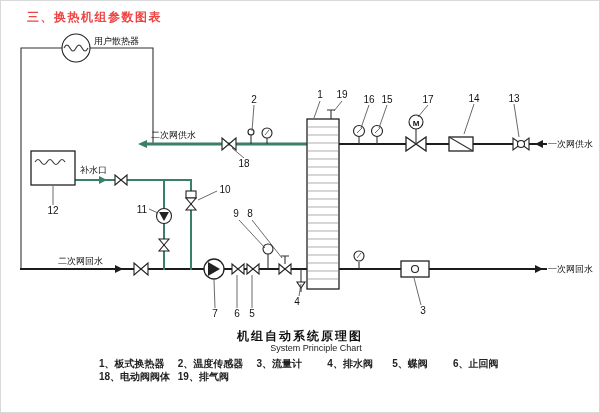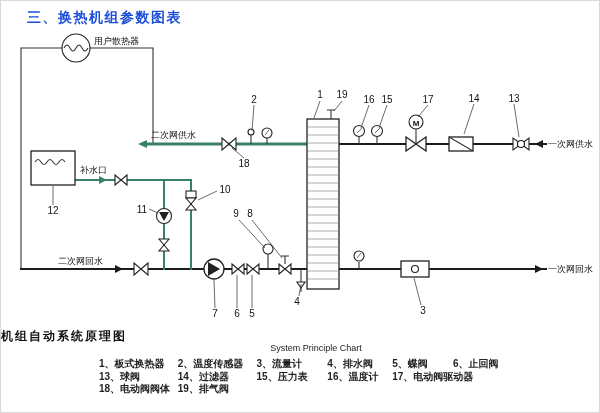--- a/index.html
+++ b/index.html
@@ -1,35 +1,35 @@
 <!DOCTYPE html>
 <html><head>
 <meta charset="utf-8">
 <style>
   html,body{margin:0;padding:0;background:#e9e9e9;}
   .page{position:relative;width:600px;height:413px;background:#ffffff;border:1px solid #d9d9d9;
         box-sizing:border-box;overflow:hidden;font-family:"Liberation Sans","DejaVu Sans",sans-serif;}
-  .title{position:absolute;left:26px;top:8px;font-size:14px;font-weight:bold;color:#1d4ed8;letter-spacing:1.5px;}
+  .title{position:absolute;left:26px;top:8px;font-size:12px;font-weight:bold;color:#ef4444;letter-spacing:1.5px;}
   svg{position:absolute;left:0;top:0;}
   svg text{font-family:"Liberation Sans","DejaVu Sans",sans-serif;}
   .p1{stroke:#1c1c1c;stroke-width:2;fill:none;stroke-linecap:square;}
   .p2{stroke:#3a8068;stroke-width:3;fill:none;stroke-linecap:square;}
   .p2t{stroke:#3a8068;stroke-width:2;fill:none;stroke-linecap:square;}
   .tn{stroke:#333333;stroke-width:1.1;fill:none;}
   .sy{stroke:#222222;stroke-width:1.1;fill:#ffffff;}
   .syk{stroke:#222222;stroke-width:1.3;fill:#ffffff;}
   .syf{fill:#222222;stroke:none;}
   .ag{fill:#3a8068;stroke:none;}
   .ab{fill:#1c1c1c;stroke:none;}
   .ld{stroke:#444444;stroke-width:0.8;fill:none;}
   .plates{stroke:#777777;stroke-width:0.6;fill:none;}
   .lbl{font-size:9px;fill:#111111;}
   .co{font-size:10px;fill:#111111;text-anchor:middle;}
   .mm{font-size:8px;font-weight:bold;fill:#111111;text-anchor:middle;}
-  .f-cn{position:absolute;top:327px;left:0;width:100%;text-align:left;font-size:12px;font-weight:bold;
+  .f-cn{position:absolute;top:327px;left:0;width:100%;text-align:center;font-size:12px;font-weight:bold;
         color:#111;letter-spacing:2px;}
   .f-en{position:absolute;top:342px;left:16px;width:100%;text-align:center;font-size:9px;color:#222;}
   .legend{position:absolute;left:98px;top:357px;font-size:10px;font-weight:bold;color:#222;}
   .lg-row{white-space:nowrap;margin-bottom:1px;line-height:11.5px;}
   .lg-row span{display:inline-block;}
   .lg-row span:nth-child(1){min-width:76px;}
   .lg-row span:nth-child(2){min-width:76px;}
   .lg-row span:nth-child(3){min-width:68px;}
   .lg-row span:nth-child(4){min-width:62px;}
   .lg-row span:nth-child(5){min-width:58px;}
@@ -177,25 +177,18 @@
   <div class="legend">
     <div class="lg-row">
       <span>1、板式换热器</span>
       <span>2、温度传感器</span>
       <span>3、流量计</span>
       <span>4、排水阀</span>
       <span>5、蝶阀</span>
       <span>6、止回阀</span>
     </div>
     <div class="lg-row">
-      <span>13、球阀</span>
-      <span>14、过滤器</span>
-      <span>15、压力表</span>
-      <span>16、温度计</span>
-      <span>17、电动阀驱动器</span>
-    </div>
-    <div class="lg-row">
       <span>18、电动阀阀体</span>
       <span>19、排气阀</span>
     </div>
   </div>
 
 </div>
 
 </body></html>

